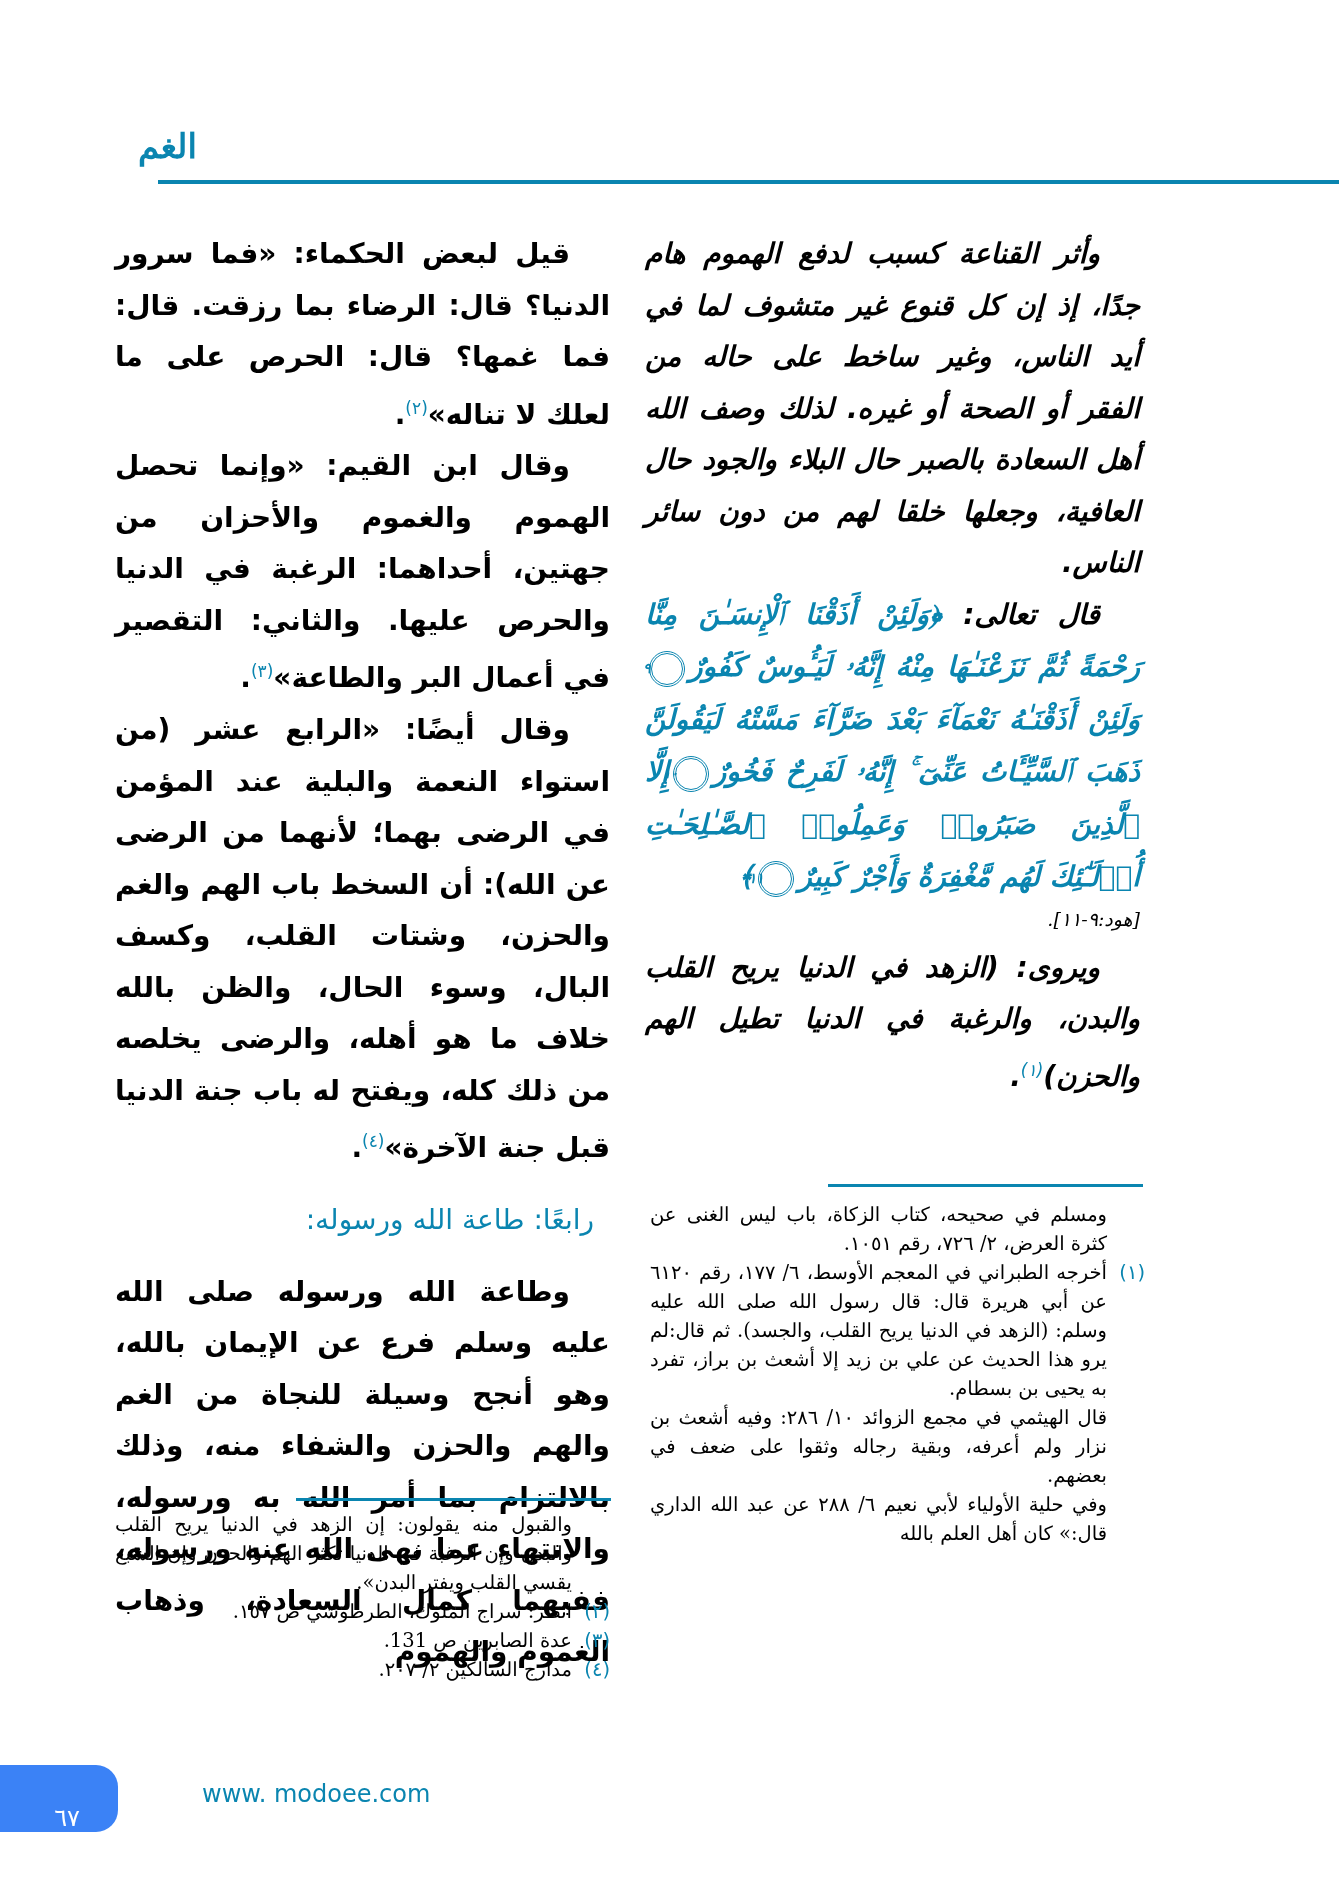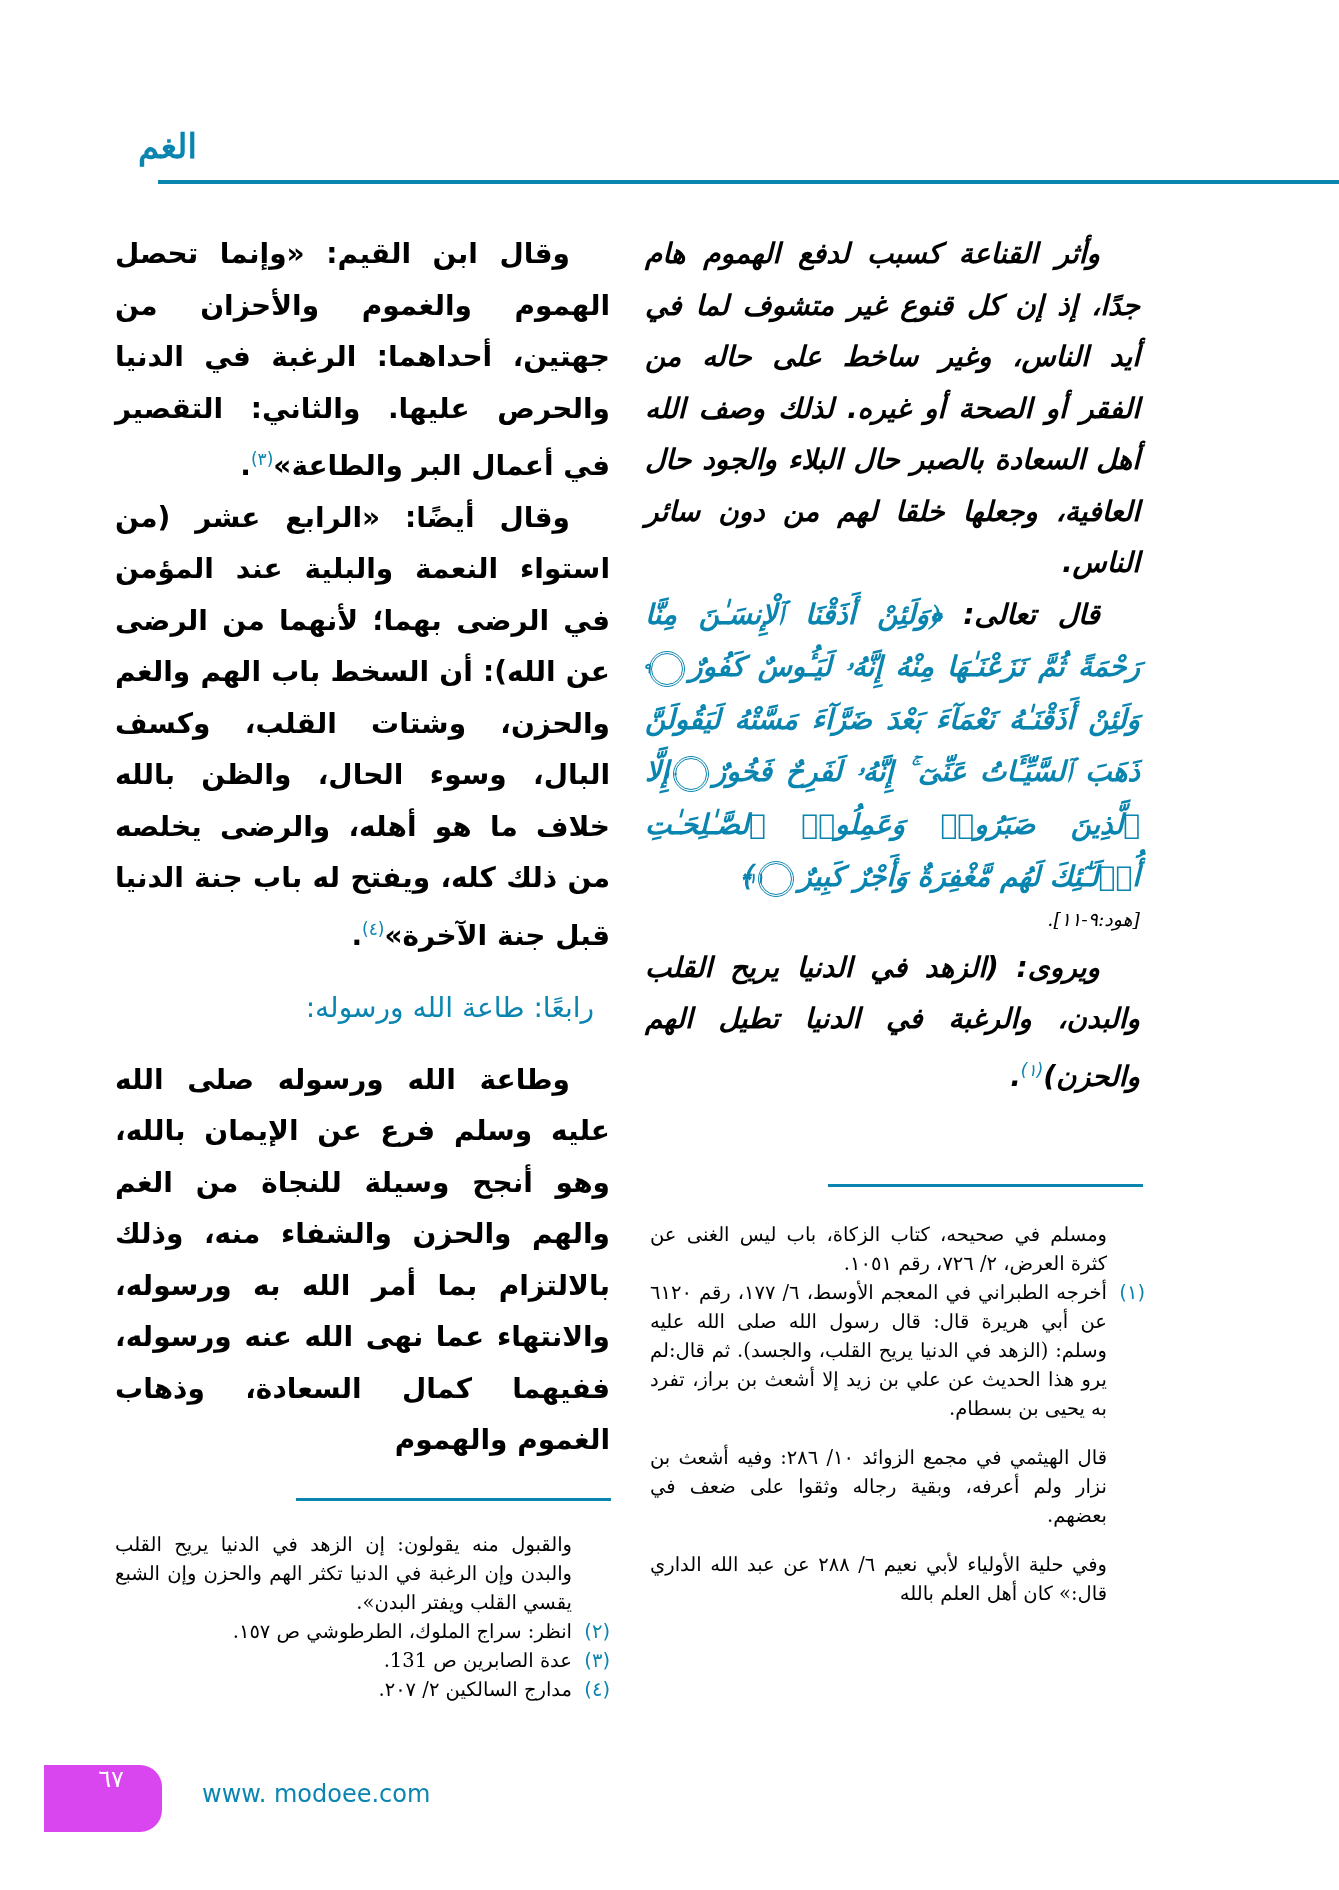--- a/index.html
+++ b/index.html
@@ -58,28 +58,28 @@
     .footnotes {
       position: absolute; direction: rtl; font-family: "DejaVu Serif", serif;
       font-size: 19.5px; line-height: 29px; text-align: justify;
     }
     .fn-right { left: 650px; top: 1200px; width: 495px; }
     .fn-left  { left: 115px; top: 1510px; width: 495px; }
     .fn { margin: 0; padding-right: 38px; position: relative; text-align-last: right; }
     .fn .num {
       position: absolute; right: 0; top: 0; color: #0a85b0; font-family: "DejaVu Sans", sans-serif;
     }
-    .fn.cont { padding-right: 38px; margin-top: 20px; }
+    .fn.cont { padding-right: 38px; }
 
     .page-pill {
       position: absolute; left: 0; top: 1765px; width: 118px; height: 67px;
-      background: #d946ef; border-radius: 0 22px 22px 0;
-      display: flex; align-items: flex-start; justify-content: flex-end; padding-right: 38px;
+      background: #3b82f6; border-radius: 0 22px 22px 0;
+      display: flex; align-items: flex-end; justify-content: flex-end; padding-right: 38px;
       box-sizing: border-box;
-      color: #fff; font-family: "DejaVu Sans", sans-serif; font-size: 24px; margin-left: 44px;
+      color: #fff; font-family: "DejaVu Sans", sans-serif; font-size: 24px;
     }
     .site-url {
       position: absolute; left: 155px; top: 1780px;
       font-family: "DejaVu Sans", sans-serif; font-size: 24px; color: #0a85b0; margin-left: 47px;
     }
   </style>
 </head>
 <body>
 
 <div class="header-title">الغم</div>
@@ -90,20 +90,23 @@
   <p class="para">
     <span class="quran-intro">قال تعالى: </span><span class="quran"><span class="orn">﴿</span><span>وَلَئِنْ أَذَقْنَا ٱلْإِنسَـٰنَ مِنَّا رَحْمَةً ثُمَّ نَزَعْنَـٰهَا مِنْهُ إِنَّهُۥ لَيَـُٔوسٌ كَفُورٌ</span><span class="ayah-marker">٩</span><span>وَلَئِنْ أَذَقْنَـٰهُ نَعْمَآءَ بَعْدَ ضَرَّآءَ مَسَّتْهُ لَيَقُولَنَّ ذَهَبَ ٱلسَّيِّـَٔاتُ عَنِّىٓ ۚ إِنَّهُۥ لَفَرِحٌ فَخُورٌ</span><span class="ayah-marker">١٠</span><span>إِلَّا ٱلَّذِينَ صَبَرُوا۟ وَعَمِلُوا۟ ٱلصَّـٰلِحَـٰتِ أُو۟لَـٰٓئِكَ لَهُم مَّغْفِرَةٌ وَأَجْرٌ كَبِيرٌ</span><span class="ayah-marker">١١</span><span class="orn">﴾</span></span>
   </p>
   <p class="citation">[هود:٩-١١].</p>
   <p class="para">
     <span>ويروى: (الزهد في الدنيا يريح القلب والبدن، والرغبة في الدنيا تطيل الهم والحزن)</span><span class="fn-ref">(١)</span><span>.</span>
   </p>
 </div>
 
 <div class="col col-left">
+  <p class="para">
+    <span>قيل لبعض الحكماء: «فما سرور الدنيا؟ قال: الرضاء بما رزقت. قال: فما غمها؟ قال: الحرص على ما لعلك لا تناله»</span><span class="fn-ref">(٢)</span><span>.</span>
+  </p>
   <p class="para">
     <span>وقال ابن القيم: «وإنما تحصل الهموم والغموم والأحزان من جهتين، أحداهما: الرغبة في الدنيا والحرص عليها. والثاني: التقصير في أعمال البر والطاعة»</span><span class="fn-ref">(٣)</span><span>.</span>
   </p>
   <p class="para">
     <span>وقال أيضًا: «الرابع عشر (من استواء النعمة والبلية عند المؤمن في الرضى بهما؛ لأنهما من الرضى عن الله): أن السخط باب الهم والغم والحزن، وشتات القلب، وكسف البال، وسوء الحال، والظن بالله خلاف ما هو أهله، والرضى يخلصه من ذلك كله، ويفتح له باب جنة الدنيا قبل جنة الآخرة»</span><span class="fn-ref">(٤)</span><span>.</span>
   </p>
   <h2 class="section-heading">رابعًا: طاعة الله ورسوله:</h2>
   <p class="para">وطاعة الله ورسوله صلى الله عليه وسلم فرع عن الإيمان بالله، وهو أنجح وسيلة للنجاة من الغم والهم والحزن والشفاء منه، وذلك بالالتزام بما أمر الله به ورسوله، والانتهاء عما نهى الله عنه ورسوله، ففيهما كمال السعادة، وذهاب الغموم والهموم</p>
 </div>
 

